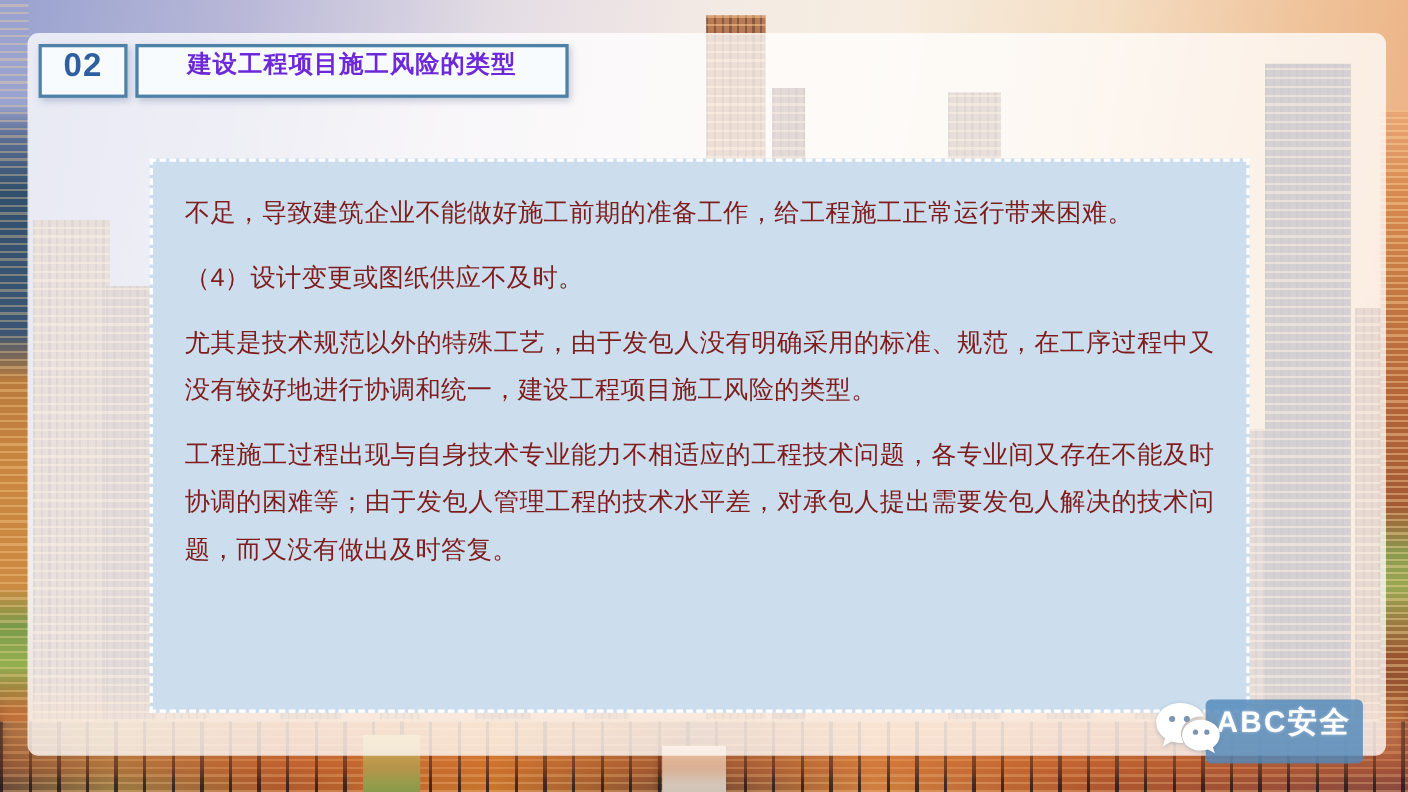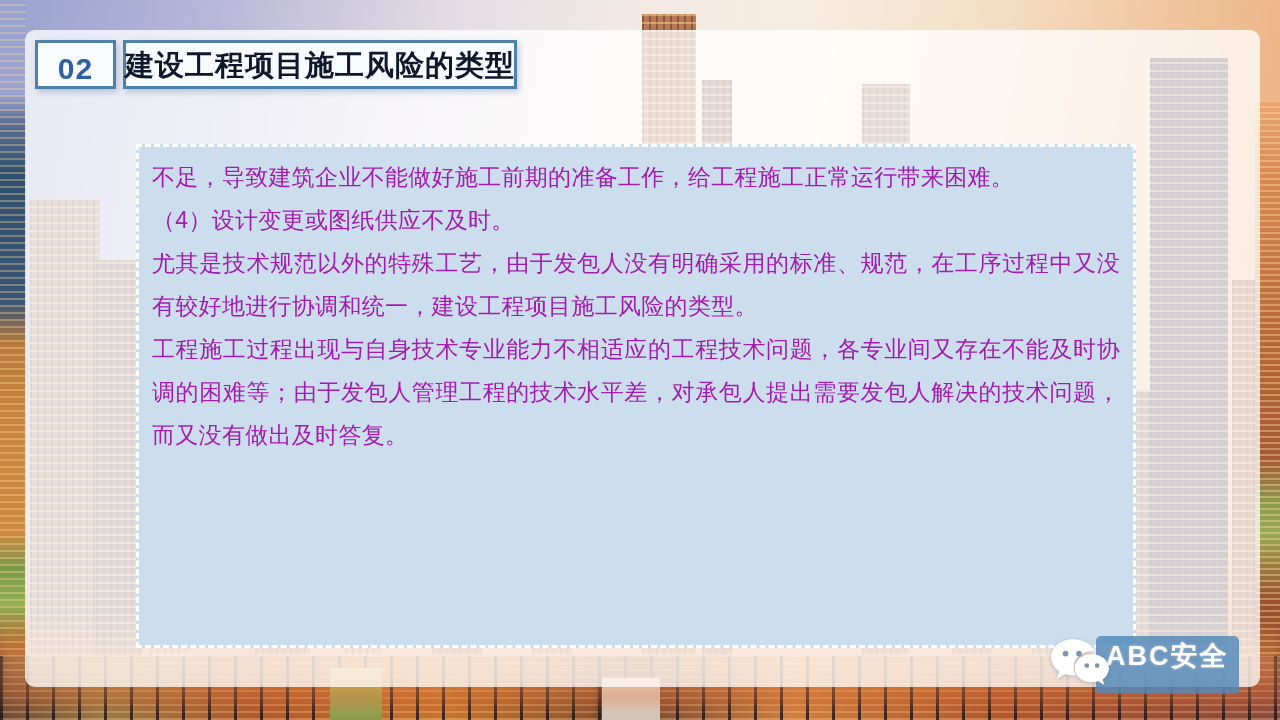--- a/index.html
+++ b/index.html
@@ -34,31 +34,31 @@
   .greenblock{left:330px;width:52px;height:52px;background:linear-gradient(180deg,#c9c268,#8a9a4a);}
   .glow{position:absolute;left:0;right:0;bottom:14px;height:90px;
     background:linear-gradient(180deg, rgba(255,170,90,0), rgba(255,160,80,.45), rgba(200,90,40,.35));
     filter:blur(6px);}
   
   .overlay{position:absolute;left:25px;top:30px;right:20px;bottom:33px;
     background:rgba(255,255,255,.76);border-radius:10px;}
   
   .hbox{position:absolute;top:40px;height:49px;background:#f7fbfe;
     border:3px solid #4e81a8;box-sizing:border-box;
-    display:flex;align-items:flex-end;justify-content:center;
+    display:flex;align-items:flex-start;justify-content:center;
     box-shadow:2px 3px 6px rgba(70,95,135,.30);}
   .numbox{left:35px;width:81px;}
   .numbox span{font-size:30px;font-weight:bold;color:#2e5fa3;letter-spacing:1px;}
   .titlebox{left:123px;width:394px;}
-  .titlebox span{font-size:29px;font-weight:bold;color:#0f172a;letter-spacing:1px;white-space:nowrap;}
+  .titlebox span{font-size:22px;font-weight:bold;color:#6d28d9;letter-spacing:1px;white-space:nowrap;}
   
   .panel{position:absolute;left:136px;top:144px;width:1000px;height:504px;
     background:#ccdeee;border:3px dashed #ffffff;box-sizing:border-box;
     padding:9px 13px;}
-  .para{margin:0;font-size:23px;line-height:43px;color:#a21caf;
+  .para{margin:16px;font-size:23px;line-height:43px;color:#7f1d1d;
     text-align:justify;letter-spacing:.3px;}
   
   .watermark{position:absolute;left:1048px;top:636px;display:flex;align-items:center;z-index:6;}
   .wechat{width:64px;height:56px;flex:0 0 auto;filter:drop-shadow(0 1px 2px rgba(90,110,140,.4));}
   .wm-badge{background:rgba(80,136,186,.82);border-radius:5px;
     padding:2px 10px 20px;margin-left:-16px;}
   .wm-badge span{color:#ffffff;font-size:27px;font-weight:bold;letter-spacing:2px;white-space:nowrap;
     text-shadow:0 0 3px rgba(255,255,255,.45);}
 </style>
 </head>

